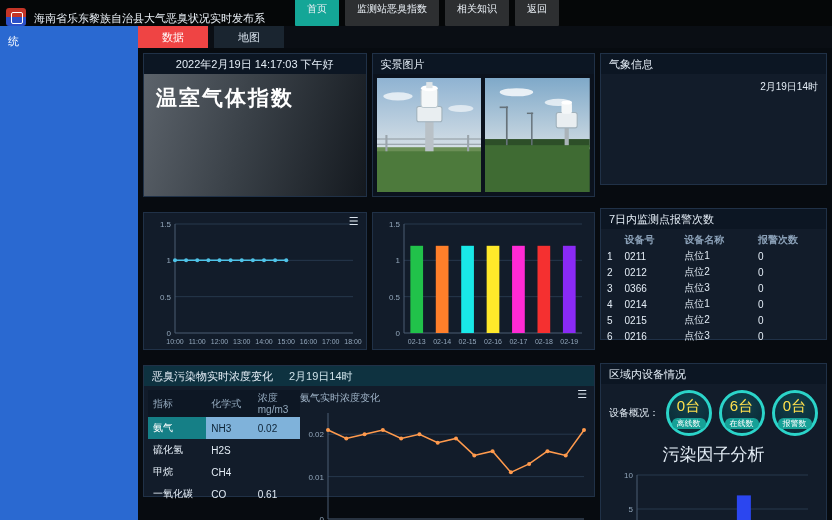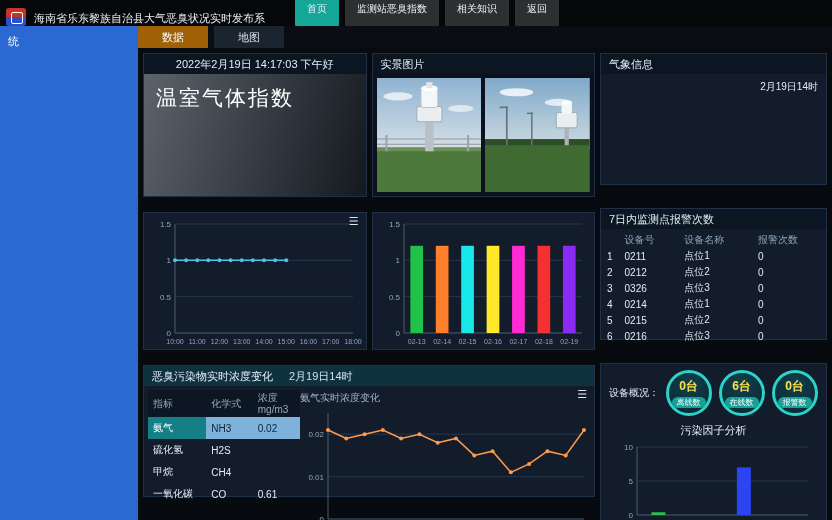--- a/index.html
+++ b/index.html
@@ -10,60 +10,60 @@
 .topbar-title{color:#e9eff5;font-size:11px;white-space:nowrap}
 .topnav{display:flex;gap:6px;margin-left:22px}
 .navbtn{font-size:10px;color:#e9eff5;background:#2d2f31;padding:10px 12px;cursor:pointer;border-radius:1px;white-space:nowrap}
 .navbtn.active{background:#14a697}
 .layout{display:flex;height:494px}
 .sidebar{width:138px;background:#2a69d1;flex:none;padding:8px;color:#fff}
 .sidebar-item{font-size:11px;cursor:pointer}
 .content{flex:1;display:flex;flex-direction:column;min-width:0}
 .tabrow{height:22px;background:#0a0e14;display:flex;gap:6px;flex:none}
 .tab{height:22px;line-height:22px;padding:0 24px;font-size:11px;color:#d8e2ec;background:#1a2530;cursor:pointer}
-.tab.active{background:#a16207;color:#fff}
+.tab.active{background:#ef4444;color:#fff}
 .panels{flex:1;display:flex;gap:5px;padding:5px;min-height:0}
 .col-main{width:452px;flex:none;display:flex;flex-direction:column;gap:15px}
 .col-right{flex:1;display:flex;flex-direction:column;gap:23px;min-width:0}
 .row{display:flex;gap:5px;flex:none}
 .panel{background:#121c2a;border:1px solid #203147;display:flex;flex-direction:column;min-width:0}
 .row>.panel{flex:1}
 .panel-h{height:20px;line-height:20px;padding:0 8px;background:#0c1623;color:#e4edf6;font-size:11px;flex:none;white-space:nowrap;overflow:hidden}
 .panel-h.center{text-align:center}
 .greet-body{flex:1;background:linear-gradient(105deg,#5c636b,#3a4148 45%,#14191f);padding:10px 12px}
-.headline{color:#fff;font-size:21px;font-weight:normal;letter-spacing:2px}
+.headline{color:#fff;font-size:21px;font-weight:bold;letter-spacing:2px}
 .photos-body{flex:1;display:flex;gap:4px;padding:4px;background:#0b121d;min-height:0}
 .photos-body svg{flex:1;height:100%;min-width:0}
 .weather-body{flex:1;position:relative}
 .weather-ts{position:absolute;top:6px;right:8px;font-size:10px;color:#e4edf6}
 .alarm-table{width:100%;border-collapse:collapse;font-size:10px;margin-top:3px}
-.alarm-table th{color:#8ba1b8;font-weight:normal;text-align:left;padding:1px 6px}
+.alarm-table th{color:#8ba1b8;font-weight:bold;text-align:left;padding:1px 6px}
 .alarm-table td{color:#e4edf6;padding:1px 6px}
 .alarm-table th:first-child{width:16px}
 .chart-panel{position:relative;padding:3px}
 .chartbox{flex:1;min-height:0}
 .toolbox{position:absolute;top:3px;right:7px;color:#dbe4ee;font-size:11px;line-height:11px;cursor:pointer;z-index:2}
 .odor-h{display:flex;gap:16px;background:#0e3240}
 .odor-ts{color:#cfe3ea}
 .odor-body{flex:1;display:flex;min-height:0}
 .odor-table{width:152px;flex:none;border-collapse:collapse;font-size:10px;margin:4px 0 4px 4px;align-self:flex-start}
 .odor-table th{color:#93a9bd;font-weight:normal;text-align:left;padding:2px 5px;white-space:pre-line;line-height:1.15;background:#0d1724}
 .odor-table td{color:#e4edf6;padding:4px 5px}
 .odor-table tr.sel td{background:#7fb2da;color:#0d2336}
 .odor-table tr.sel td.ind{background:#157f86;color:#fff}
 .odor-chart{flex:1;display:flex;flex-direction:column;position:relative;min-width:0}
 .chart-title{text-align:left;color:#9fb3c7;font-size:10px;margin-top:5px;flex:none}
 .devices-body{flex:1;display:flex;flex-direction:column;padding:6px 8px 18px;min-height:0}
 .stats-row{display:flex;align-items:center;flex:none}
 .overview-label{width:56px;font-size:10px;color:#e4edf6;flex:none}
 .stats{display:flex;justify-content:space-around;flex:1;gap:6px}
 .stat-circle{width:46px;height:46px;border-radius:50%;border:3px solid #2bd4c9;background:radial-gradient(circle at 50% 30%,#10414d,#0a2430);display:flex;flex-direction:column;align-items:center;justify-content:center;gap:2px;flex:none}
-.stat-count{font-size:12px;font-weight:bold;color:#ffe04d}
+.stat-count{font-size:15px;font-weight:normal;color:#ffe04d}
 .stat-label{font-size:8px;color:#fff;background:#16a096;border-radius:7px;padding:0 5px;line-height:11px}
-.factor-title{text-align:center;color:#e4edf6;font-size:11px;margin:7px 0 1px;flex:none}
+.factor-title{text-align:center;color:#e4edf6;font-size:17px;margin:7px 0 1px;flex:none}
 .factor-chart{flex:1;min-height:0}
 svg text{font-family:"Liberation Sans",sans-serif}
 </style>
 </head>
 <body>
 
 <div class="topbar">
   <div class="logo"></div>
   <div class="topbar-title">海南省乐东黎族自治县大气恶臭状况实时发布系</div>
   <div class="topnav">
@@ -311,21 +311,21 @@
                   <td>0</td>
                 </tr>
                 <tr>
                   <td>2</td>
                   <td>0212</td>
                   <td>点位2</td>
                   <td>0</td>
                 </tr>
                 <tr>
                   <td>3</td>
-                  <td>0326</td>
+                  <td>0366</td>
                   <td>点位3</td>
                   <td>0</td>
                 </tr>
                 <tr>
                   <td>4</td>
                   <td>0214</td>
                   <td>点位1</td>
                   <td>0</td>
                 </tr>
                 <tr>
@@ -338,20 +338,21 @@
                   <td>6</td>
                   <td>0216</td>
                   <td>点位3</td>
                   <td>0</td>
                 </tr>
               </tbody>
           </table>
         </div>
 
         <div class="panel" style="flex:1">
+          <div class="panel-h">区域内设备情况</div>
           <div class="devices-body">
             <div class="stats-row">
               <div class="overview-label">设备概况：</div>
               <div class="stats">
                   <div class="stat-circle">
                     <div class="stat-count">0台</div>
                     <div class="stat-label">离线数</div>
                   </div>
                   <div class="stat-circle">
                     <div class="stat-count">6台</div>

